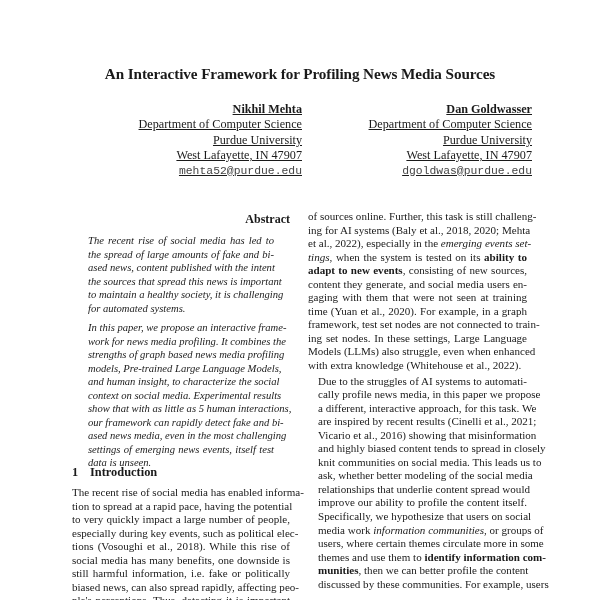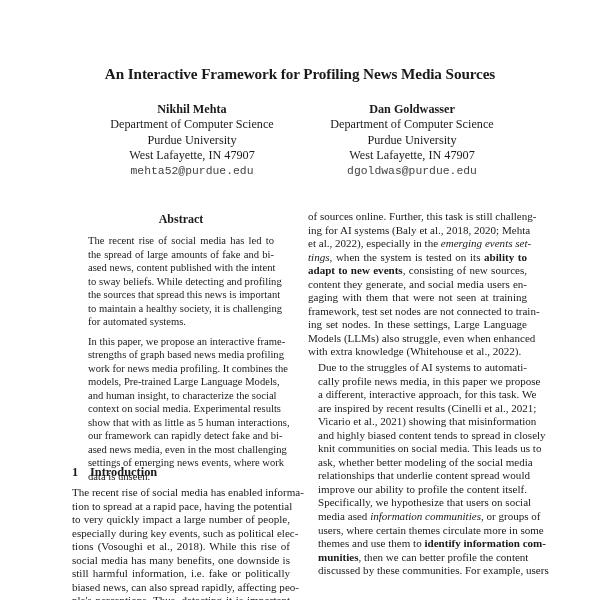--- a/index.html
+++ b/index.html
@@ -1,31 +1,31 @@
 <!DOCTYPE html>
 <html><head>
 <meta charset="utf-8">
 <style>
   html, body { margin: 0; padding: 0; background: #ffffff; }
   body { width: 600px; height: 600px; overflow: hidden; position: relative;
          font-family: "Liberation Serif", "DejaVu Serif", serif; color: #1a1a1a; }
   .page { position: absolute; left: 0; top: 0; width: 584px; height: 600px; overflow: hidden; }
   .title { position: absolute; top: 65px; left: 0; width: 600px; text-align: center;
            font-weight: bold; font-size: 15.2px; letter-spacing: -0.1px; }
-  .author { position: absolute; top: 102px; width: 220px; text-align: center;
-            font-size: 12.2px; line-height: 15.4px; }
+  .author { position: absolute; top: 102px; width: 220px; text-align: right;
+            font-size: 12.2px; line-height: 15.4px; text-decoration: underline; }
   .author.a1 { left: 82px; }
   .author.a2 { left: 292px; width: 240px; }
   .author .name { font-weight: bold; }
   .author .email { font-family: "Liberation Mono", "DejaVu Sans Mono", monospace; font-size: 11.4px; color: #444; }
   .col { position: absolute; font-size: 11.05px; line-height: 13.55px; text-align: justify; }
-  .abs-head { position: absolute; top: 212px; left: 72px; width: 218px; text-align: center;
+  .abs-head { position: absolute; top: 212px; left: 72px; width: 218px; text-align: right;
               font-weight: bold; font-size: 12px; }
   .abstract { top: 234px; left: 88px; width: 186px; font-size: 10.6px; line-height: 13.5px; }
-  .abstract p { margin: 0 0 6px 0; }
+  .abstract p { margin: 0 0 6px 0; font-style: italic; }
   .sec-head { position: absolute; top: 465px; left: 72px; font-weight: bold; font-size: 12.4px; }
   .sec-head .num { display: inline-block; width: 18px; }
   .intro { top: 486px; left: 72px; width: 218px; }
   .intro p { margin: 0; }
   .right { top: 210px; left: 308px; width: 219px; }
   .right p { margin: 0; }
   .right p.indent { text-indent: 10px; margin-top: 2px; }
   .l { display: block; white-space: nowrap; text-align-last: justify; }
   .l.last { text-align-last: left; }
   b { font-weight: bold; }
@@ -54,36 +54,35 @@
     <div class="email">dgoldwas@purdue.edu</div>
   </div>
 
   <div class="abs-head">Abstract</div>
 
   <div class="col abstract">
     <p>
       <span class="l">The recent rise of social media has led to</span>
       <span class="l">the spread of large amounts of fake and bi-</span>
       <span class="l">ased news, content published with the intent</span>
-      <span class="l">to sway beliefs. While detecting and profiling</span>
       <span class="l">the sources that spread this news is important</span>
       <span class="l">to maintain a healthy society, it is challenging</span>
       <span class="l last">for automated systems.</span>
     </p>
     <p>
       <span class="l">In this paper, we propose an interactive frame-</span>
+      <span class="l">work for news media profiling. It combines the</span>
       <span class="l">strengths of graph based news media profiling</span>
-      <span class="l">work for news media profiling. It combines the</span>
       <span class="l">models, Pre-trained Large Language Models,</span>
       <span class="l">and human insight, to characterize the social</span>
       <span class="l">context on social media. Experimental results</span>
       <span class="l">show that with as little as 5 human interactions,</span>
       <span class="l">our framework can rapidly detect fake and bi-</span>
       <span class="l">ased news media, even in the most challenging</span>
-      <span class="l">settings of emerging news events, where work</span>
+      <span class="l">settings of emerging news events, itself test</span>
       <span class="l last">data is unseen.</span>
     </p>
   </div>
 
   <div class="sec-head">
     <span class="num">1</span><span>Introduction</span>
   </div>
 
   <div class="col intro">
     <p>
@@ -101,38 +100,39 @@
 
   <div class="col right">
     <p>
       <span class="l">of sources online. Further, this task is still challeng-</span>
       <span class="l">ing for AI systems (Baly et al., 2018, 2020; Mehta</span>
       <span class="l"><span>et al., 2022), especially in the </span><i>emerging events set-</i></span>
       <span class="l"><i>tings</i><span>, when the system is tested on its </span><b>ability to</b></span>
       <span class="l"><b>adapt to new events</b><span>, consisting of new sources,</span></span>
       <span class="l">content they generate, and social media users en-</span>
       <span class="l">gaging with them that were not seen at training</span>
+      <span class="l">time (Yuan et al., 2020). For example, in a graph</span>
       <span class="l">framework, test set nodes are not connected to train-</span>
       <span class="l">ing set nodes. In these settings, Large Language</span>
       <span class="l">Models (LLMs) also struggle, even when enhanced</span>
       <span class="l last">with extra knowledge (Whitehouse et al., 2022).</span>
     </p>
     <p class="indent">
       <span class="l" style="text-indent:10px">Due to the struggles of AI systems to automati-</span>
       <span class="l">cally profile news media, in this paper we propose</span>
       <span class="l">a different, interactive approach, for this task. We</span>
       <span class="l">are inspired by recent results (Cinelli et al., 2021;</span>
-      <span class="l">Vicario et al., 2021) showing that misinformation</span>
+      <span class="l">Vicario et al., 2016) showing that misinformation</span>
       <span class="l">and highly biased content tends to spread in closely</span>
       <span class="l">knit communities on social media. This leads us to</span>
       <span class="l">ask, whether better modeling of the social media</span>
       <span class="l">relationships that underlie content spread would</span>
       <span class="l">improve our ability to profile the content itself.</span>
       <span class="l">Specifically, we hypothesize that users on social</span>
-      <span class="l"><span>media ased </span><i>information communities</i><span>, or groups of</span></span>
+      <span class="l"><span>media work </span><i>information communities</i><span>, or groups of</span></span>
       <span class="l">users, where certain themes circulate more in some</span>
       <span class="l"><span>themes and use them to </span><b>identify information com-</b></span>
       <span class="l"><b>munities</b><span>, then we can better profile the content</span></span>
       <span class="l">discussed by these communities. For example, users</span>
     </p>
   </div>
 
 </div>
 
 </body></html>

